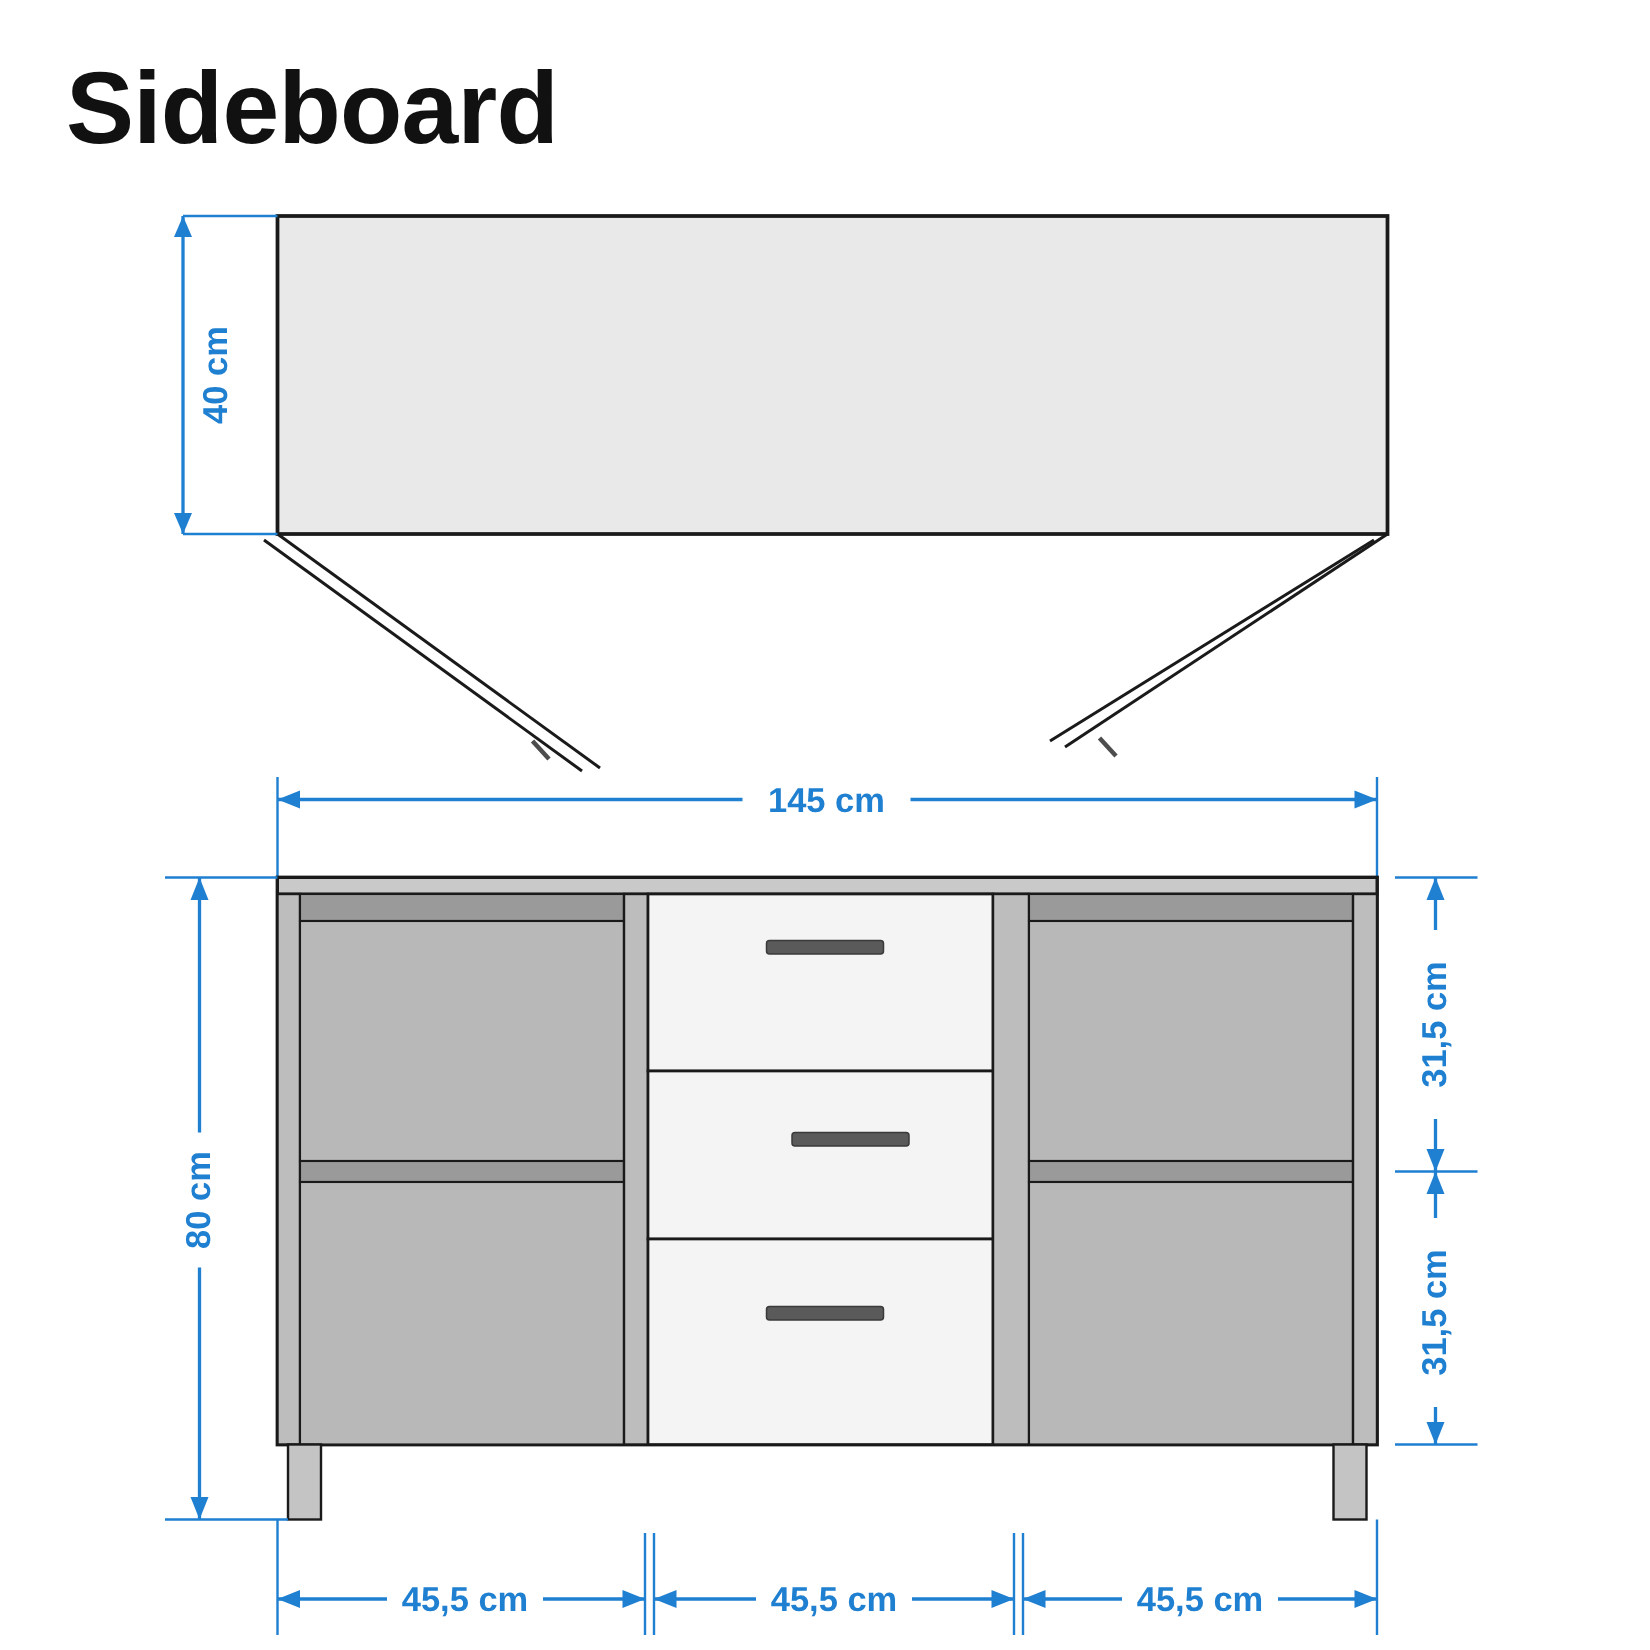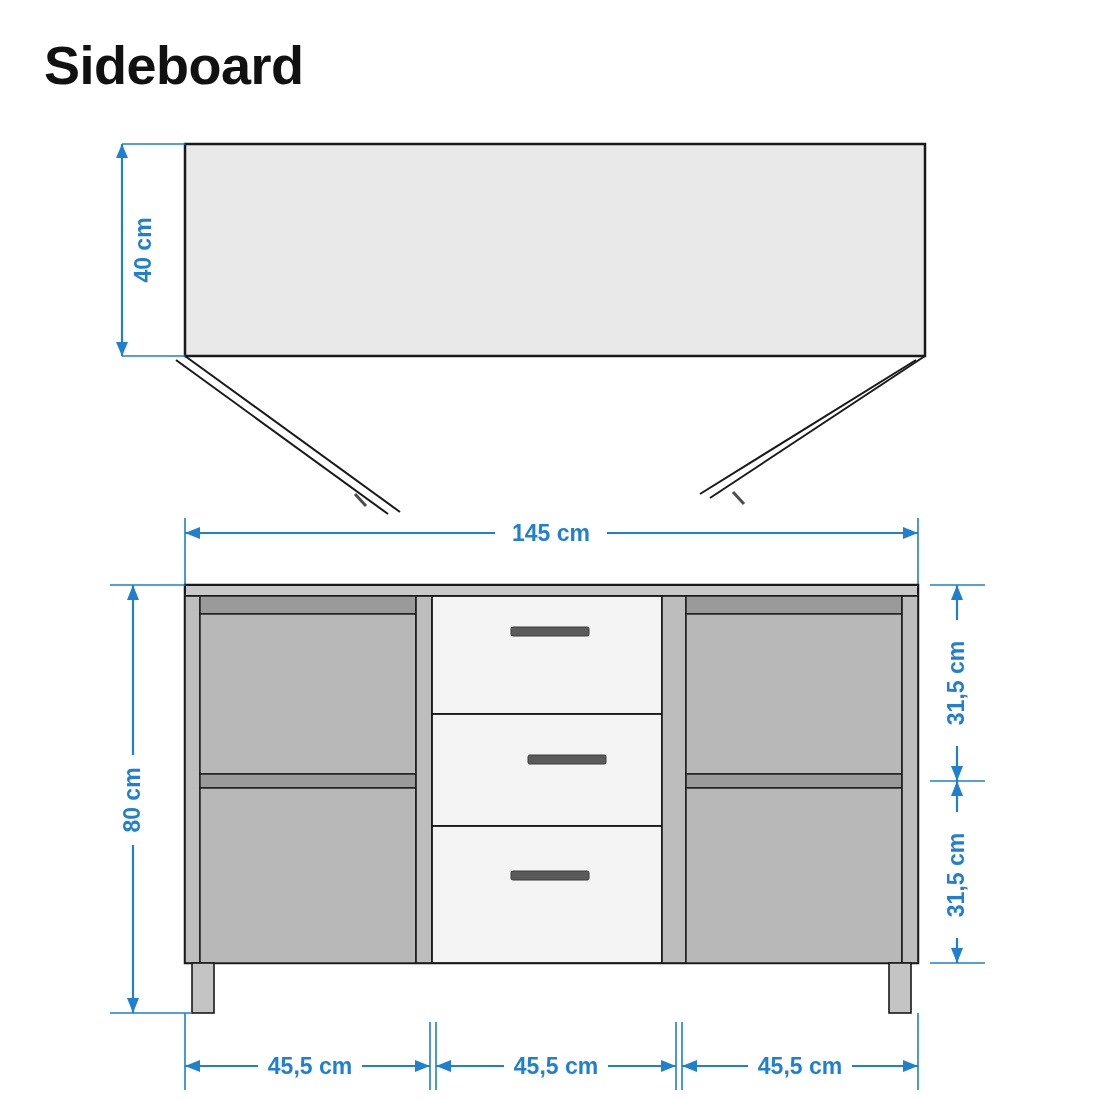--- a/index.html
+++ b/index.html
@@ -14,21 +14,21 @@
     position: relative;
     width: 1100px;
     height: 1100px;
     background: #ffffff;
     overflow: hidden;
   }
   #title {
     position: absolute;
     left: 44px;
     top: 38px;
-    font-size: 54px;
+    font-size: 68px;
     font-weight: bold;
     color: #111111;
     letter-spacing: -0.5px;
     line-height: 1;
   }
   svg.drawing {
     position: absolute;
     left: 0;
     top: 0;
     width: 1100px;

